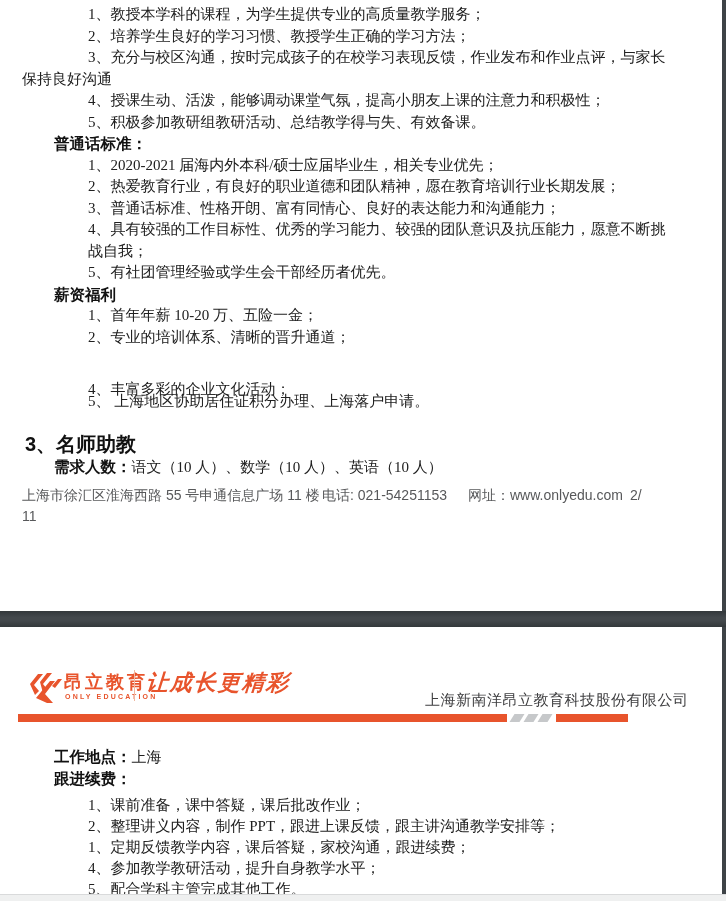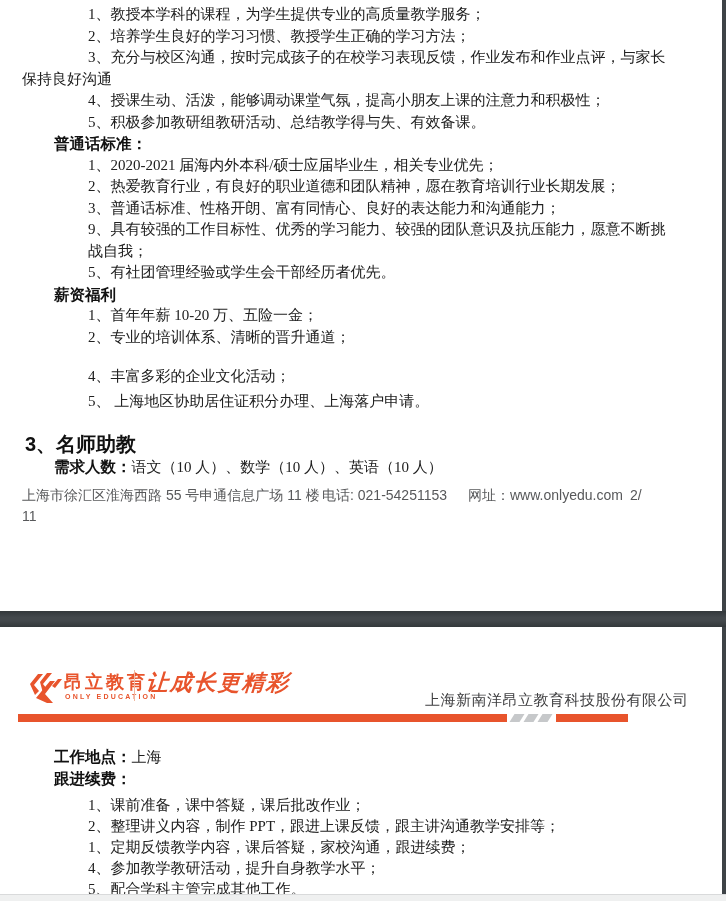--- a/index.html
+++ b/index.html
@@ -45,28 +45,28 @@
   <div class="ln serif" style="top:28px;left:88px">2、培养学生良好的学习习惯、教授学生正确的学习方法；</div>
   <div class="ln serif" style="top:49px;left:88px">3、充分与校区沟通，按时完成孩子的在校学习表现反馈，作业发布和作业点评，与家长</div>
   <div class="ln serif" style="top:71px;left:22px">保持良好沟通</div>
   <div class="ln serif" style="top:92px;left:88px">4、授课生动、活泼，能够调动课堂气氛，提高小朋友上课的注意力和积极性；</div>
   <div class="ln serif" style="top:114px;left:88px">5、积极参加教研组教研活动、总结教学得与失、有效备课。</div>
 
   <div class="ln hd" style="top:135px;left:54px">普通话标准：</div>
   <div class="ln serif" style="top:157px;left:88px">1、2020-2021 届海内外本科/硕士应届毕业生，相关专业优先；</div>
   <div class="ln serif" style="top:178px;left:88px">2、热爱教育行业，有良好的职业道德和团队精神，愿在教育培训行业长期发展；</div>
   <div class="ln serif" style="top:200px;left:88px">3、普通话标准、性格开朗、富有同情心、良好的表达能力和沟通能力；</div>
-  <div class="ln serif" style="top:221px;left:88px">9、具有较强的工作目标性、优秀的学习能力、较强的团队意识及抗压能力，愿意不断挑</div>
+  <div class="ln serif" style="top:221px;left:88px">4、具有较强的工作目标性、优秀的学习能力、较强的团队意识及抗压能力，愿意不断挑</div>
   <div class="ln serif" style="top:243px;left:88px">战自我；</div>
   <div class="ln serif" style="top:264px;left:88px">5、有社团管理经验或学生会干部经历者优先。</div>
 
   <div class="ln hd" style="top:286px;left:54px">薪资福利</div>
   <div class="ln serif" style="top:307px;left:88px">1、首年年薪 10-20 万、五险一金；</div>
   <div class="ln serif" style="top:329px;left:88px">2、专业的培训体系、清晰的晋升通道；</div>
-  <div class="ln serif" style="top:368px;left:88px">4、丰富多彩的企业文化活动；</div>
+  <div class="ln serif" style="top:381px;left:88px">4、丰富多彩的企业文化活动；</div>
   <div class="ln serif" style="top:393px;left:88px">5、 上海地区协助居住证积分办理、上海落户申请。</div>
 
   <div class="ln hd" style="top:436px;left:25px;font-size:20px">3、名师助教</div>
   <div class="ln" style="top:458px;left:54px">
     <span class="hd">需求人数：</span><span class="serif">语文（10 人）、数学（10 人）、英语（10 人）</span>
   </div>
 
   <div class="footer-ln" style="top:487px;left:22px">上海市徐汇区淮海西路 55 号申通信息广场 11 楼</div>
   <div class="footer-ln" style="top:487px;left:322px">电话: 021-54251153</div>
   <div class="footer-ln" style="top:487px;left:468px">网址：www.onlyedu.com</div>

